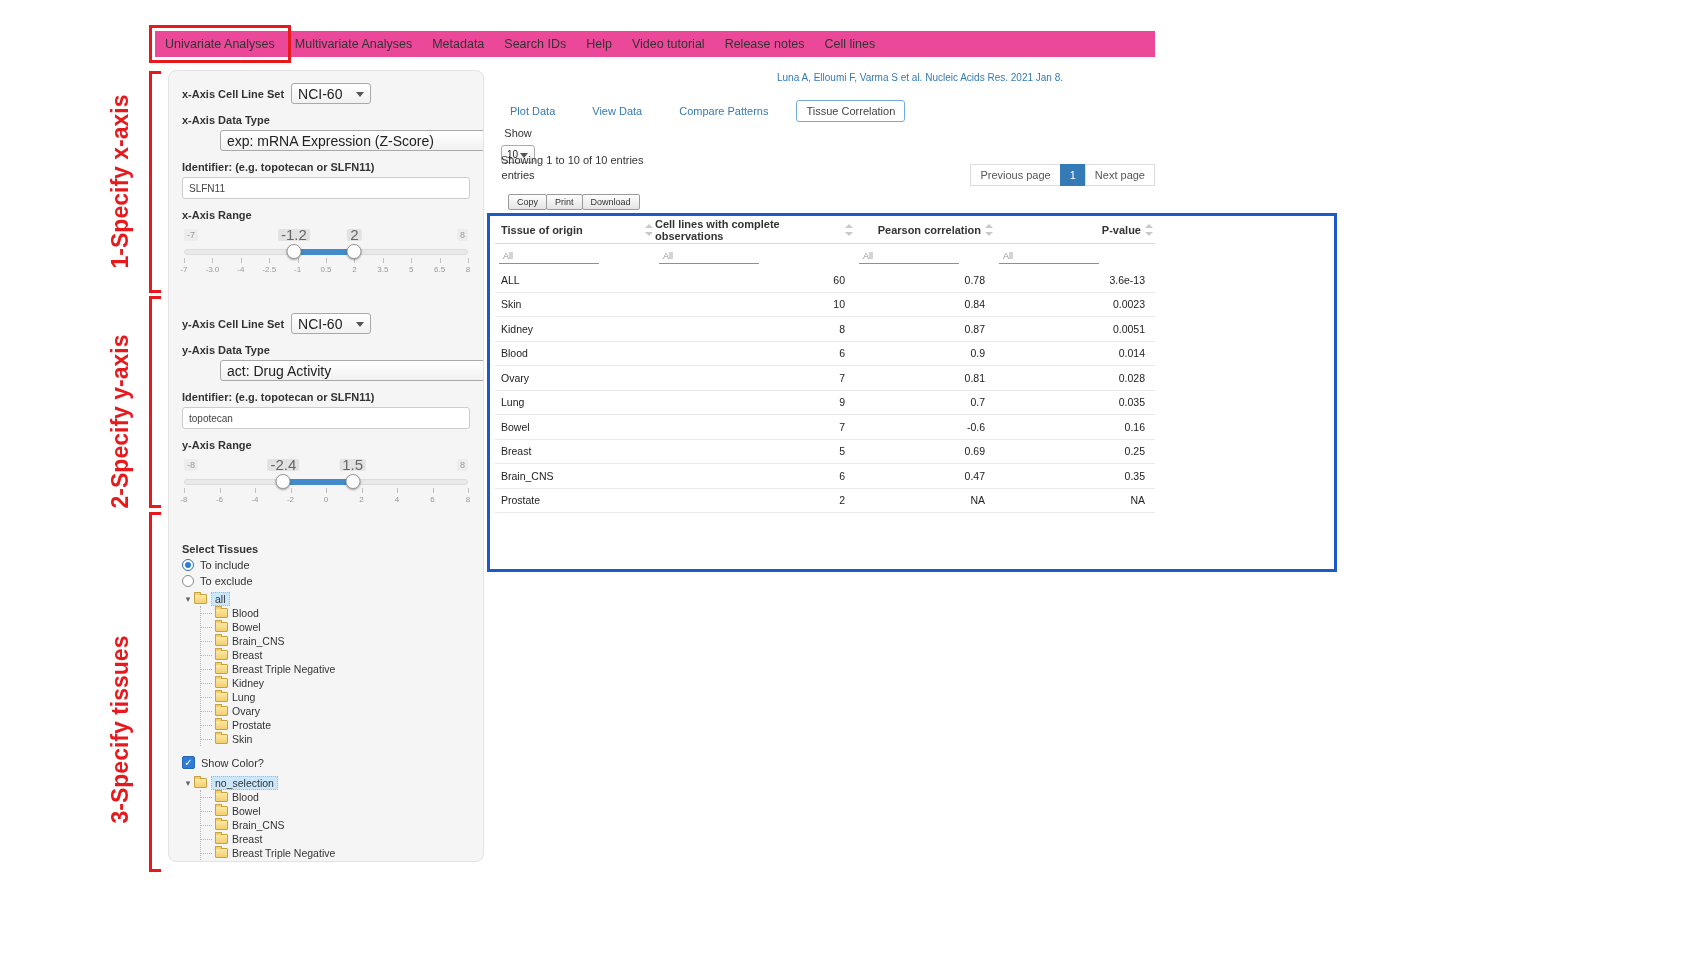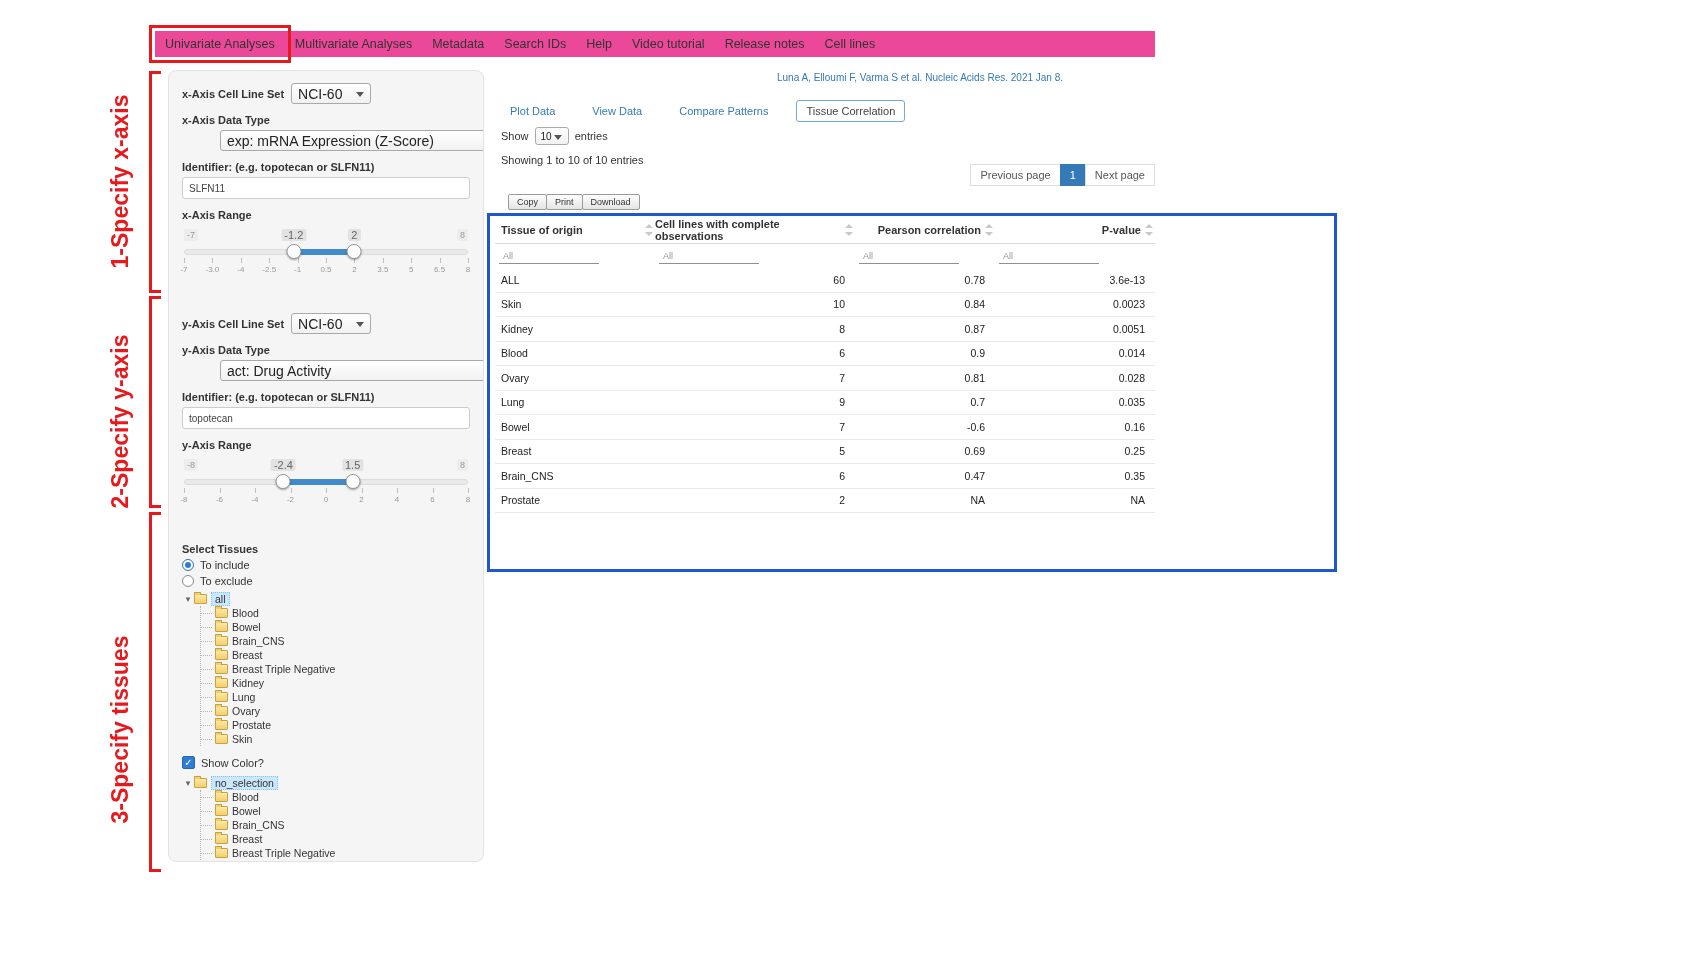--- a/index.html
+++ b/index.html
@@ -38,21 +38,21 @@
   .slider { position:relative; height:44px; margin:24px 2px 0 2px; }
   .irs-line { position:absolute; left:0; right:0; top:4px; height:6px; background:#e9e9e9;
     border:1px solid #dcdcdc; border-radius:4px; }
   .irs-bar { position:absolute; top:4px; height:6px; background:#428bca; }
   .irs-handle { position:absolute; top:-1px; width:15px; height:15px; border-radius:50%;
     background:#fdfdfd; border:1px solid #999; box-shadow:0 1px 2px rgba(0,0,0,.35);
     transform:translateX(-50%); cursor:grab; z-index:2; }
   .irs-minmax { position:absolute; top:-16px; font-size:9px; color:#999; background:#ededed;
     padding:0 3px; border-radius:2px; line-height:12px; }
   .irs-minmax.mn { left:0; } .irs-minmax.mx { right:0; }
-  .irs-single { position:absolute; top:-16px; transform:translateX(-50%); font-size:11px; color:#666;
+  .irs-single { position:absolute; top:-16px; transform:translateX(-50%); font-size:15px; color:#666;
     background:#e2e2e2; padding:0 3px; border-radius:2px; line-height:12px; white-space:nowrap;text-align:center; }
   .irs-grid { position:absolute; left:0; right:0; top:13px; height:22px; }
   .irs-tick { position:absolute; top:0; width:1px; height:5px; background:#c0c0c0; }
   .irs-tick-label { position:absolute; top:7px; transform:translateX(-50%); font-size:8px; color:#999; }
 
   
   .radio-row { display:flex; align-items:center; gap:6px; margin:3px 0 4px; font-size:11px; cursor:pointer; }
   .radio { width:12px; height:12px; border-radius:50%; border:1px solid #8a8a8a; background:#fff; position:relative; flex:none; }
   .radio.checked { border-color:#2e6da4; }
   .radio.checked::after { content:""; position:absolute; left:2px; top:2px; width:6px; height:6px;
@@ -77,21 +77,21 @@
   .tree-item::before { content:""; position:absolute; left:0; top:7px; width:11px; border-top:1px dotted #b5b5b5; }
   .tree-item-label { white-space:nowrap; }
 
   
   .main { position:absolute; left:495px; top:70px; width:850px; height:540px; }
   .citation { text-align:center; font-size:10px; color:#333; line-height:13px; }
   .cit-link { display:block; color:var(--link); font-size:10px; margin-top:1px; text-decoration:none; cursor:pointer; }
   .tabs { position:absolute; left:6px; top:30px; display:flex; align-items:center; gap:19px; }
   .tab { font-size:11px; color:var(--link); padding:4px 9px; cursor:pointer; white-space:nowrap; }
   .tab.active { color:#444; background:#fff; border:1px solid #73a9dc; border-radius:3px; }
-  .show-entries { position:absolute; left:6px; top:57px; display:flex; align-items:center; gap:6px; font-size:11px; }
+  .show-entries { position:absolute; left:6px; top:57px; display:flex; align-items:center; gap:6px; font-size:11px;flex-direction:column; }
   .showing-text { position:absolute; left:6px; top:84px; font-size:11px; }
   .pagination { position:absolute; right:190px; top:94px; display:flex; }
   .page-btn { border:1px solid #ddd; background:#fff; color:#555; font-size:11px; padding:4px 9px;
     margin-left:-1px; cursor:pointer; white-space:nowrap; }
   .page-btn.current { background:var(--link); border-color:var(--link); color:#fff; }
   .export-group { position:absolute; left:6px; top:124px; display:flex;padding-left:7px; }
   .export-btn { font-size:9px; padding:2px 8px; border:1px solid #9a9a9a; border-radius:2px;
     background:linear-gradient(#fefefe,#e4e4e4); color:#333; margin-right:-1px; cursor:pointer;
     font-family:inherit; }
 

